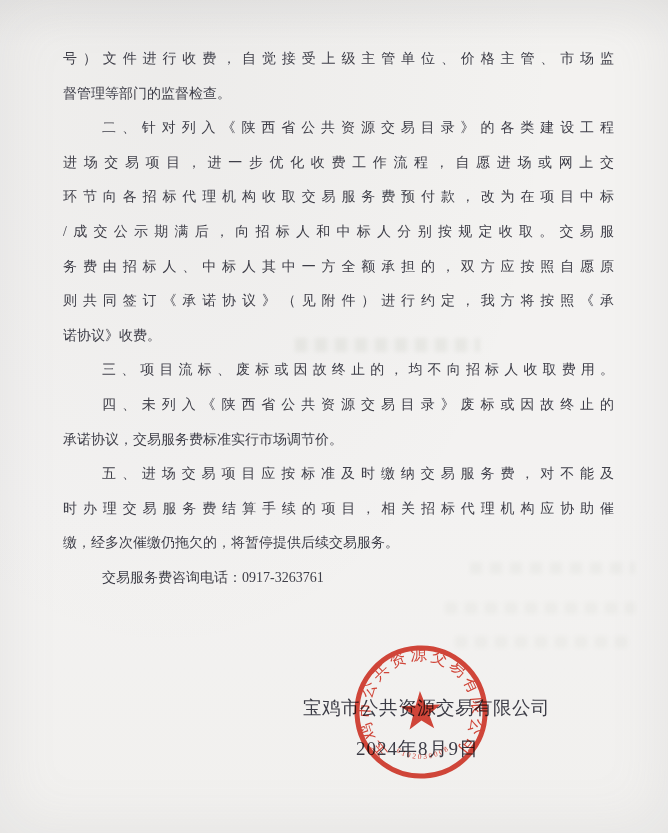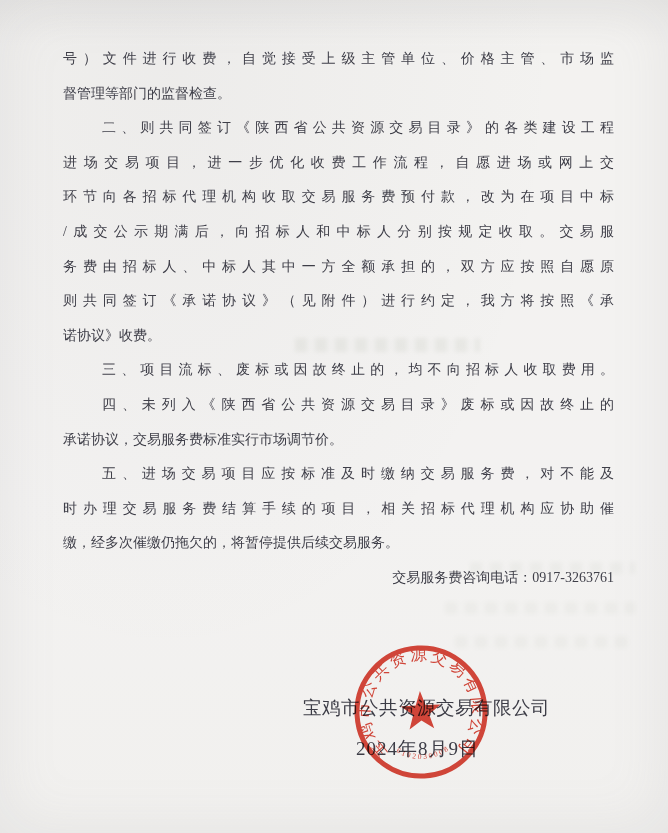--- a/index.html
+++ b/index.html
@@ -36,21 +36,21 @@
     font-size: 14px;
     white-space: nowrap;
     letter-spacing: 0px;
     text-align: left;
   }
   .line.fill {
     white-space: normal;
     text-align: justify;
     text-align-last: justify;
   }
-  .line.indent { text-indent: 39px; text-align: right; }
+  .line.indent { text-indent: 39px; }
 
   .signature-company {
     position: absolute;
     left: 303px; top: 699px;
     font-size: 18.5px;
     letter-spacing: 0.5px;
     line-height: 1;
     color: #3c3c46;
   }
   .signature-date {
@@ -89,21 +89,21 @@
   .ghost-d { left: 455px; top: 636px; width: 175px; height: 12px; opacity: 0.09; }
 </style>
 </head>
 <body>
 
 <div class="page">
 
   <div class="body-text">
       <div class="line fill">号）文件进行收费，自觉接受上级主管单位、价格主管、市场监</div>
       <div class="line">督管理等部门的监督检查。</div>
-      <div class="line indent fill">二、则共同签订《陕西省公共资源交易目录》的各类建设工程</div>
+      <div class="line indent fill">二、针对列入《陕西省公共资源交易目录》的各类建设工程</div>
       <div class="line fill">进场交易项目，进一步优化收费工作流程，自愿进场或网上交</div>
       <div class="line fill">环节向各招标代理机构收取交易服务费预付款，改为在项目中标</div>
       <div class="line fill">/成交公示期满后，向招标人和中标人分别按规定收取。交易服</div>
       <div class="line fill">务费由招标人、中标人其中一方全额承担的，双方应按照自愿原</div>
       <div class="line fill">则共同签订《承诺协议》（见附件）进行约定，我方将按照《承</div>
       <div class="line">诺协议》收费。</div>
       <div class="line indent fill">三、项目流标、废标或因故终止的，均不向招标人收取费用。</div>
       <div class="line indent fill">四、未列入《陕西省公共资源交易目录》废标或因故终止的</div>
       <div class="line">承诺协议，交易服务费标准实行市场调节价。</div>
       <div class="line indent fill">五、进场交易项目应按标准及时缴纳交易服务费，对不能及</div>

